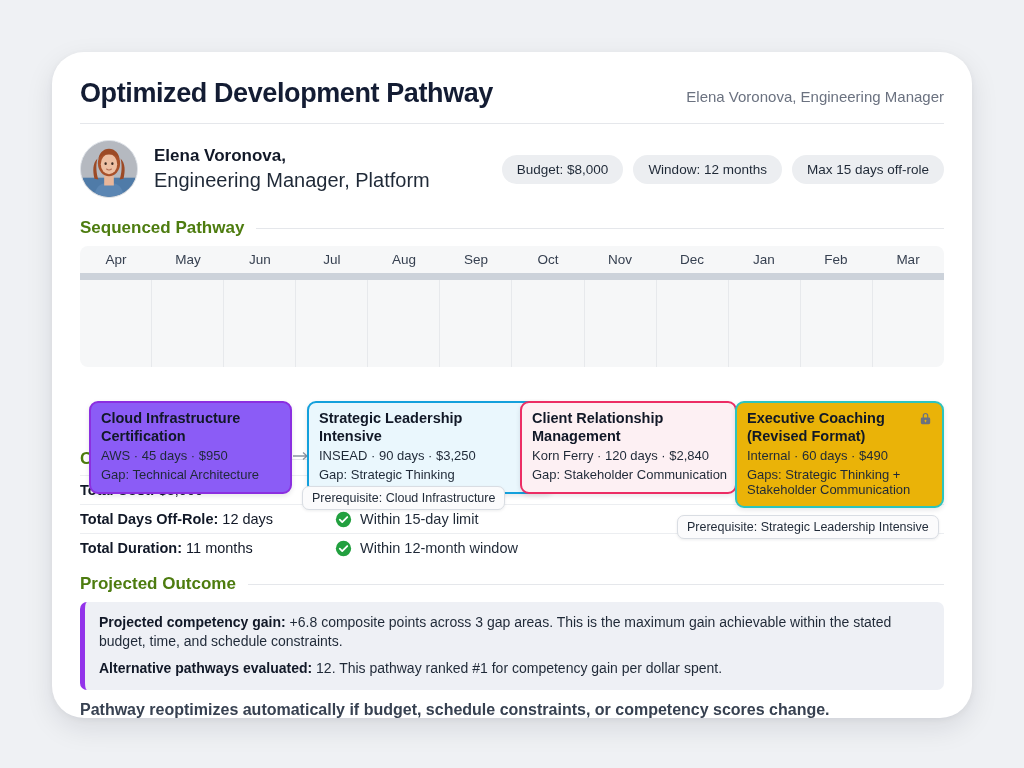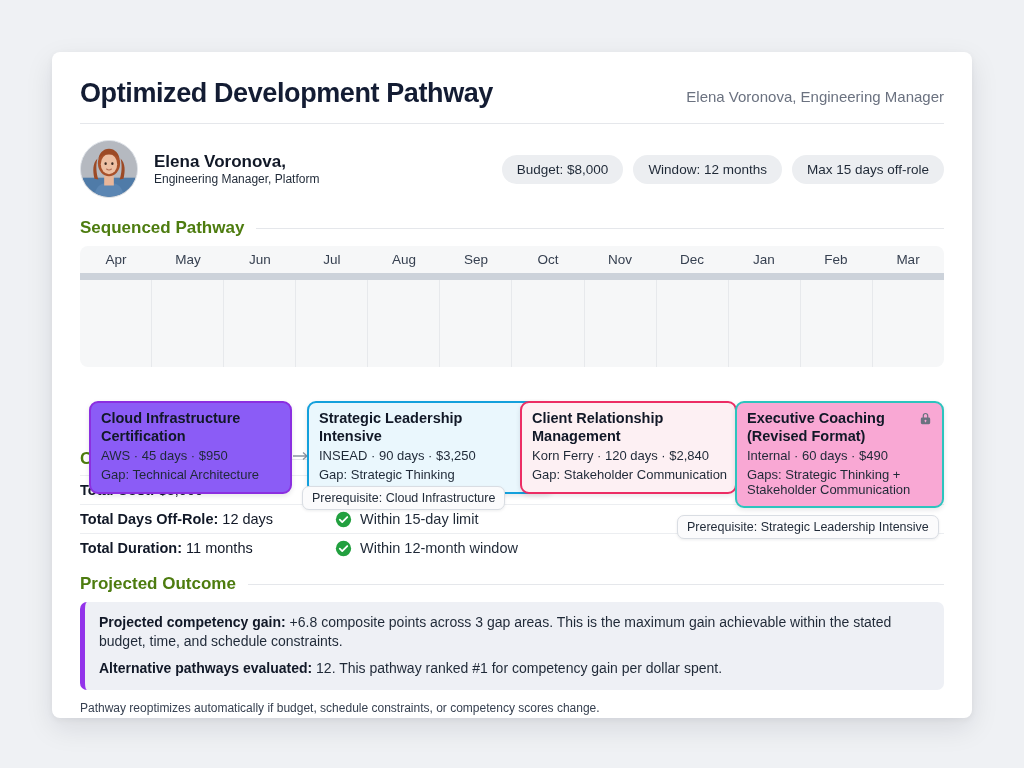--- a/index.html
+++ b/index.html
@@ -7,21 +7,21 @@
     width: 1024px; height: 768px;
     background: #eff1f4;
     font-family: "Liberation Sans", sans-serif;
     -webkit-font-smoothing: antialiased;
   }
   #card {
     position: absolute;
     left: 52px; top: 52px;
     width: 920px; height: 666px;
     background: #ffffff;
-    border-radius: 8px;
+    border-radius: 32px;
     box-shadow: 0 10px 28px rgba(15,23,42,0.10), 0 2px 6px rgba(15,23,42,0.05);
     overflow: hidden;
   }
   .inner { padding: 26px 28px 0 28px; }
 
   
   .hdr { display: flex; align-items: baseline; justify-content: space-between; }
   .hdr h1 {
     font-size: 27px; font-weight: bold; color: #131c33;
     letter-spacing: -0.4px;
@@ -34,21 +34,21 @@
   .avatar {
     width: 58px; height: 58px; border-radius: 50%;
     overflow: hidden; flex: none;
     border: 1px solid #dfe3e8;
     background: #b9bec6;
     position: relative;
   }
   .avatar svg { display: block; width: 100%; height: 100%; }
   .pname { margin-left: 16px; }
   .pname .n { font-size: 17px; font-weight: bold; color: #111827; line-height: 1.25; }
-  .pname .r { font-size: 12px; color: #1f2937; line-height: 1.3; }
+  .pname .r { font-size: 20px; color: #1f2937; line-height: 1.3; }
   .chips { margin-left: auto; display: flex; gap: 10px; justify-content: flex-end; }
   .chip {
     background: #eceef1; color: #1f2937;
     border-radius: 999px; padding: 7px 15px;
     font-size: 13.5px; white-space: nowrap;
   }
 
   
   .sect { display: flex; align-items: center; gap: 12px; }
   .sect h2 {
@@ -117,21 +117,21 @@
   .outcome {
     margin-top: 8px;
     background: #eef0f5;
     border-left: 5px solid #9333ea;
     border-radius: 7px;
     padding: 11px 14px 12px 14px;
   }
   .outcome p { font-size: 14px; color: #1f2937; line-height: 1.38; }
   .outcome p + p { margin-top: 7px; }
   .outcome b { font-weight: bold; color: #111827; }
-  .foot { margin-top: 11px; font-size: 12px; color: #374151; }
+  .foot { margin-top: 11px; font-size: 16px; color: #374151; font-weight: bold; }
 </style>
 </head>
 <body>
 
 <div id="card">
   <div class="inner">
 
     <div class="hdr">
       <h1>Optimized Development Pathway</h1>
       <div class="who">Elena Voronova, Engineering Manager</div>
@@ -222,21 +222,21 @@
             <div class="gap">Gap: Strategic Thinking</div>
             <svg viewBox="0 0 16 16" width="15" height="15" class="lock" fill="#6b7280">
               <path d="M5 7V5a3 3 0 0 1 6 0v2h.5A1.5 1.5 0 0 1 13 8.5v4A1.5 1.5 0 0 1 11.5 14h-7A1.5 1.5 0 0 1 3 12.5v-4A1.5 1.5 0 0 1 4.5 7zm1.3 0h3.4V5a1.7 1.7 0 0 0-3.4 0zM8 9.3a1 1 0 0 0-.5 1.9v.9h1v-.9A1 1 0 0 0 8 9.3z"></path>
             </svg>
           </div>
           <div class="course" style="left: 440px; width: 217px; top: 34px; min-height: 93px; border-color: rgb(236, 45, 100); background: rgb(253, 240, 243); z-index: 3;">
             <div class="ttl">Client Relationship Management</div>
             <div class="meta">Korn Ferry · 120 days · $2,840</div>
             <div class="gap">Gap: Stakeholder Communication</div>
           </div>
-          <div class="course" style="left: 655px; width: 209px; top: 34px; min-height: 107px; border-color: rgb(44, 196, 190); background: #f9a8d4; z-index: 4;">
+          <div class="course" style="left: 655px; width: 209px; top: 34px; min-height: 107px; border-color: rgb(44, 196, 190); background: #eab308; z-index: 4;">
             <div class="ttl">Executive Coaching (Revised Format)</div>
             <div class="meta">Internal · 60 days · $490</div>
             <div class="gap wrap">Gaps: Strategic Thinking + Stakeholder Communication</div>
             <svg viewBox="0 0 16 16" width="15" height="15" class="lock" fill="#6b7280">
               <path d="M5 7V5a3 3 0 0 1 6 0v2h.5A1.5 1.5 0 0 1 13 8.5v4A1.5 1.5 0 0 1 11.5 14h-7A1.5 1.5 0 0 1 3 12.5v-4A1.5 1.5 0 0 1 4.5 7zm1.3 0h3.4V5a1.7 1.7 0 0 0-3.4 0zM8 9.3a1 1 0 0 0-.5 1.9v.9h1v-.9A1 1 0 0 0 8 9.3z"></path>
             </svg>
           </div>
           <div class="arrow" style="left: 213px; top: 80px; z-index: 0;"><svg width="18" height="10" viewBox="0 0 18 10">
               <path d="M0 5h13M10 1.5L14 5l-4 3.5" stroke="#8b95a3" stroke-width="1.3" fill="none"></path>
             </svg></div>

